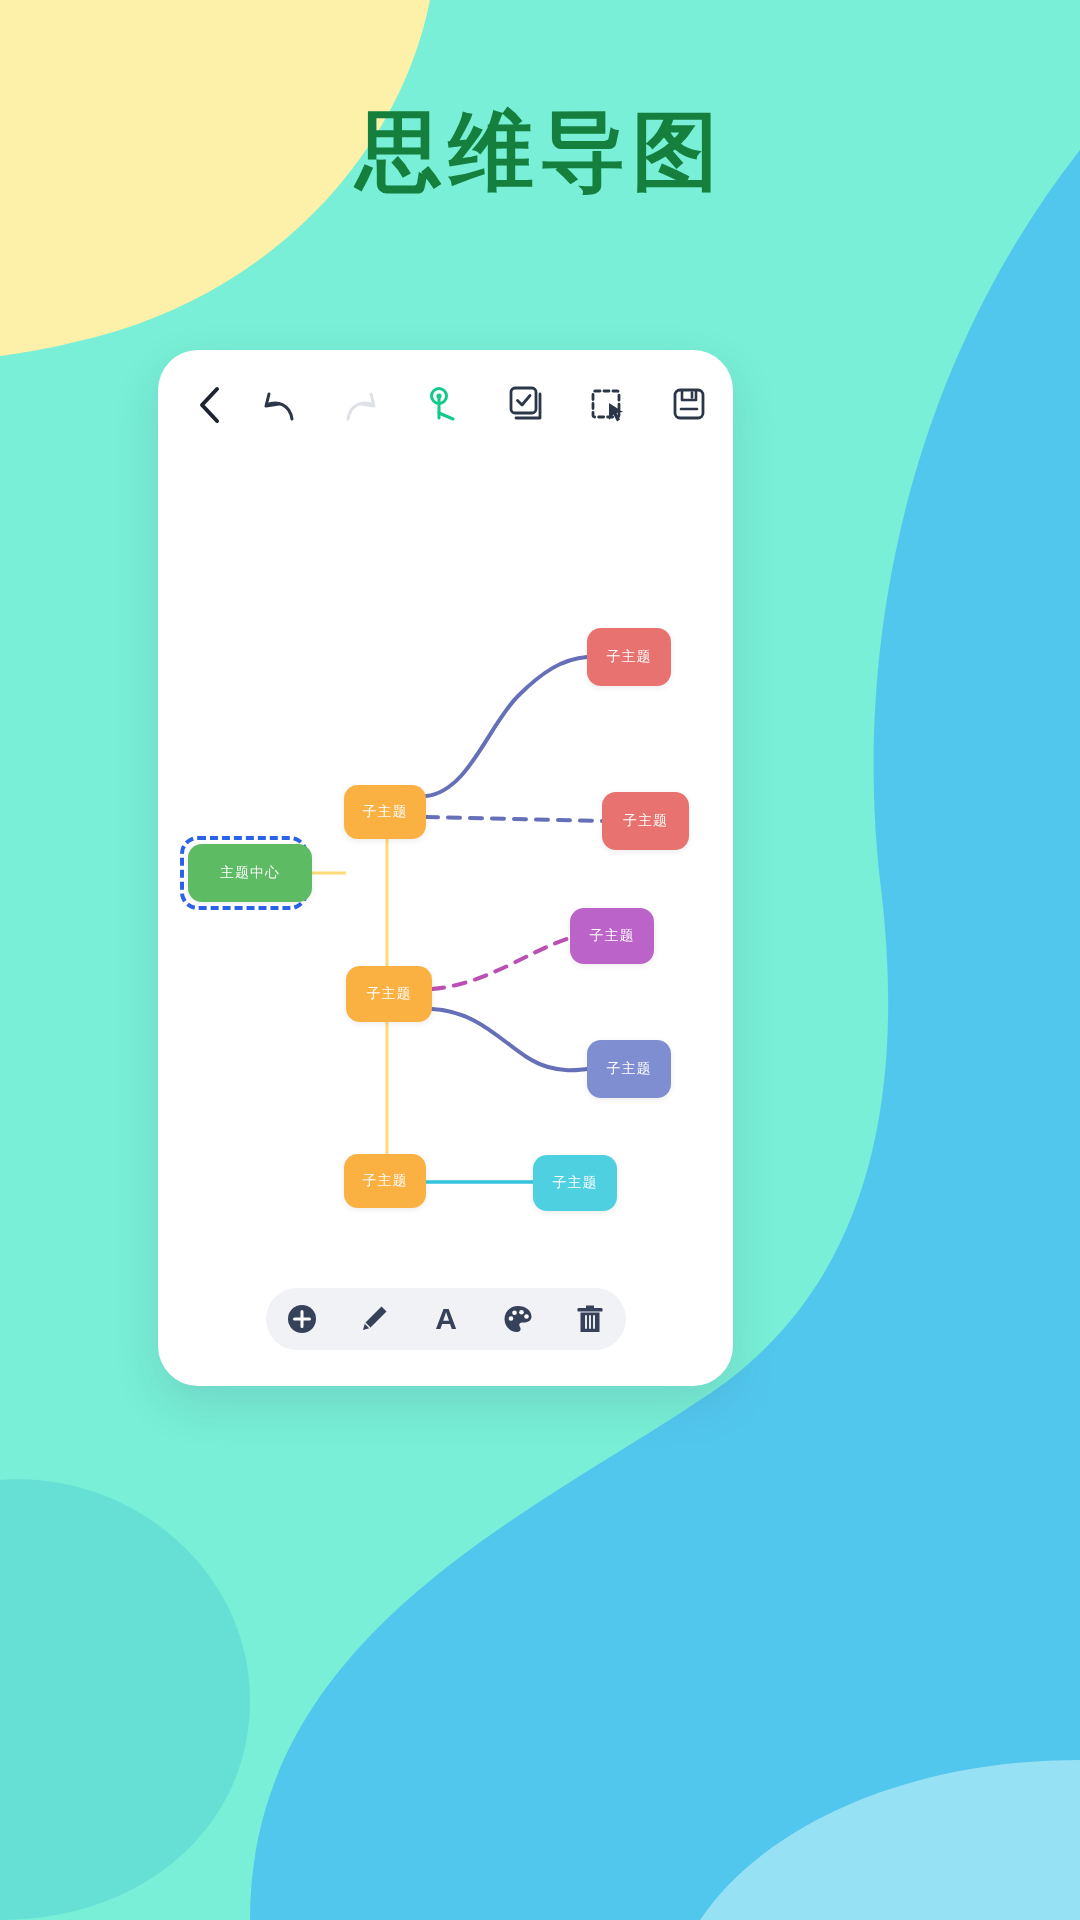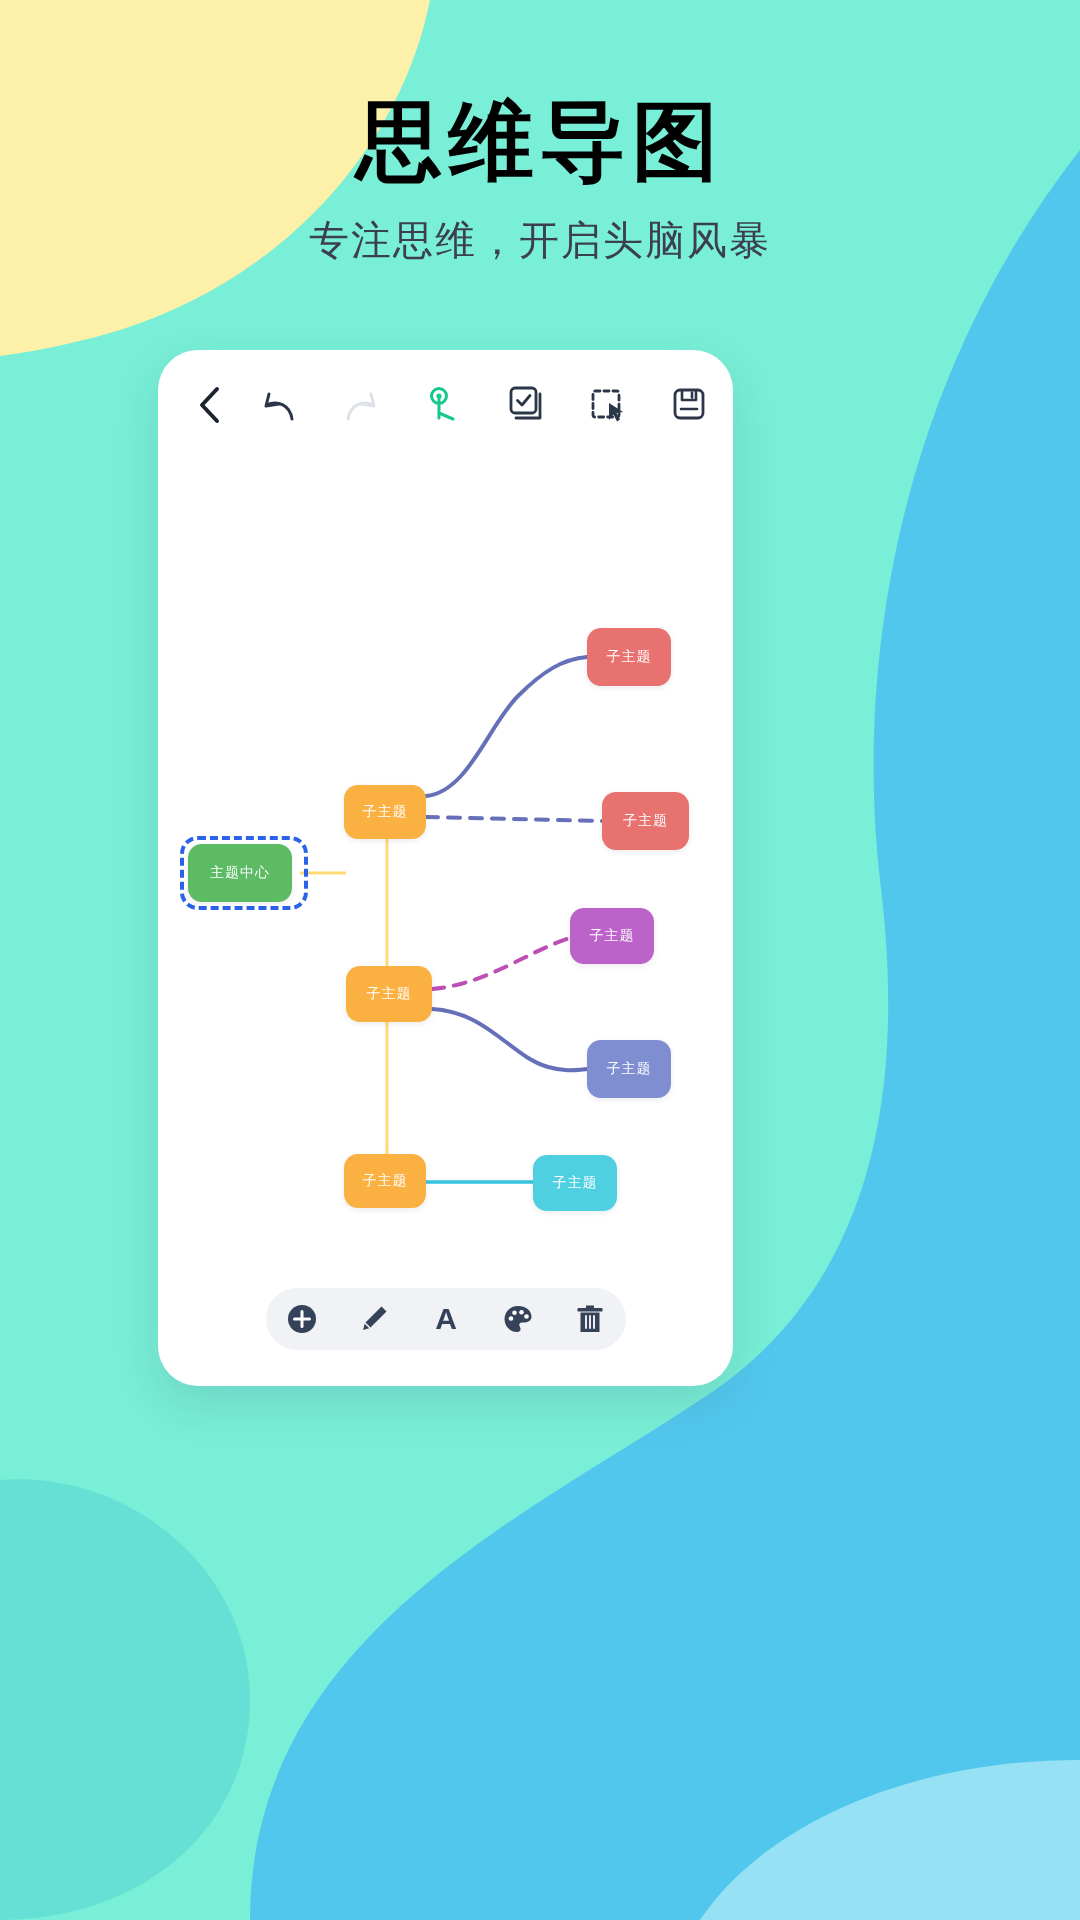--- a/index.html
+++ b/index.html
@@ -7,22 +7,22 @@
   body{
     width:1080px;height:1920px;overflow:hidden;position:relative;
     font-family:"Liberation Sans","DejaVu Sans",sans-serif;
     background:#78efd6;
   }
   
   #bg{position:absolute;inset:0;width:1080px;height:1920px;}
   
   .header{position:absolute;left:0;top:96px;width:1080px;text-align:center;z-index:5;}
   .title{
-    font-size:86px;line-height:1.06;font-weight:bold;color:#000000;
-    letter-spacing:6px;margin:0;
+    font-size:86px;line-height:1.06;font-weight:bold;color:#15803d;
+    letter-spacing:6px;margin:10px;
   }
   .subtitle{
     margin:26px 0 0 0;font-size:40px;color:#3b3f50;letter-spacing:2px;font-weight:normal;
   }
   
   .phone{
     position:absolute;left:158px;top:350px;width:575px;height:1036px;
     background:#ffffff;border-radius:40px;
     box-shadow:0 18px 46px rgba(60,90,110,0.16);
     overflow:hidden;z-index:6;
@@ -79,21 +79,20 @@
 
   <path d="M0,0 L430,0 C 400,150 280,280 120,330 C 70,345 30,352 0,356 Z" fill="#fdf0a8"></path>
 
   <path d="M0,1480 C 130,1470 250,1570 250,1700 C 250,1830 140,1920 0,1920 Z" fill="#63ddd3" opacity="0.85"></path>
 
   <path d="M1080,1760 C 900,1760 760,1830 700,1920 L1080,1920 Z" fill="#9fe3f5" opacity="0.9"></path>
 </svg>
 
 <div class="header">
   <h1 class="title">思维导图</h1>
-  <p class="subtitle">专注思维，开启头脑风暴</p>
 </div>
 
 <div class="phone">
 
   <div class="topbar">
 
     <div class="back-btn" title="返回">
       <svg width="26" height="40" viewBox="0 0 26 40">
         <path d="M21 4 L6 20 L21 36" fill="none" stroke="#1d2430" stroke-width="4" stroke-linecap="round" stroke-linejoin="round"></path>
       </svg>
@@ -167,21 +166,21 @@
 
       <path d="M274,533 C 330,528 370,495 412,482" fill="none" stroke="#bb4fb4" stroke-width="4" stroke-dasharray="12 10" stroke-linecap="round"></path>
 
       <path d="M274,553 C 330,556 352,600 390,611 C 408,616 418,614 429,613" fill="none" stroke="#6670b8" stroke-width="4" stroke-linecap="round"></path>
 
       <path d="M268,726 L375,726" fill="none" stroke="#36c3dd" stroke-width="3.5" stroke-linecap="round"></path>
     </svg>
 
     <div class="sel-ring" style="left:22px;top:380px;width:120px;height:66px;"></div>
 
-    <div class="node node-center" style="left:30px;top:388px;width:104px;height:58px;">
+    <div class="node node-center" style="left:30px;top:388px;width:124px;height:58px;">
       <span>主题中心</span>
     </div>
 
     <div class="node node-orange" style="left:186px;top:329px;width:82px;height:54px;">
       <span>子主题</span>
     </div>
 
     <div class="node node-orange" style="left:188px;top:510px;width:86px;height:56px;">
       <span>子主题</span>
     </div>

